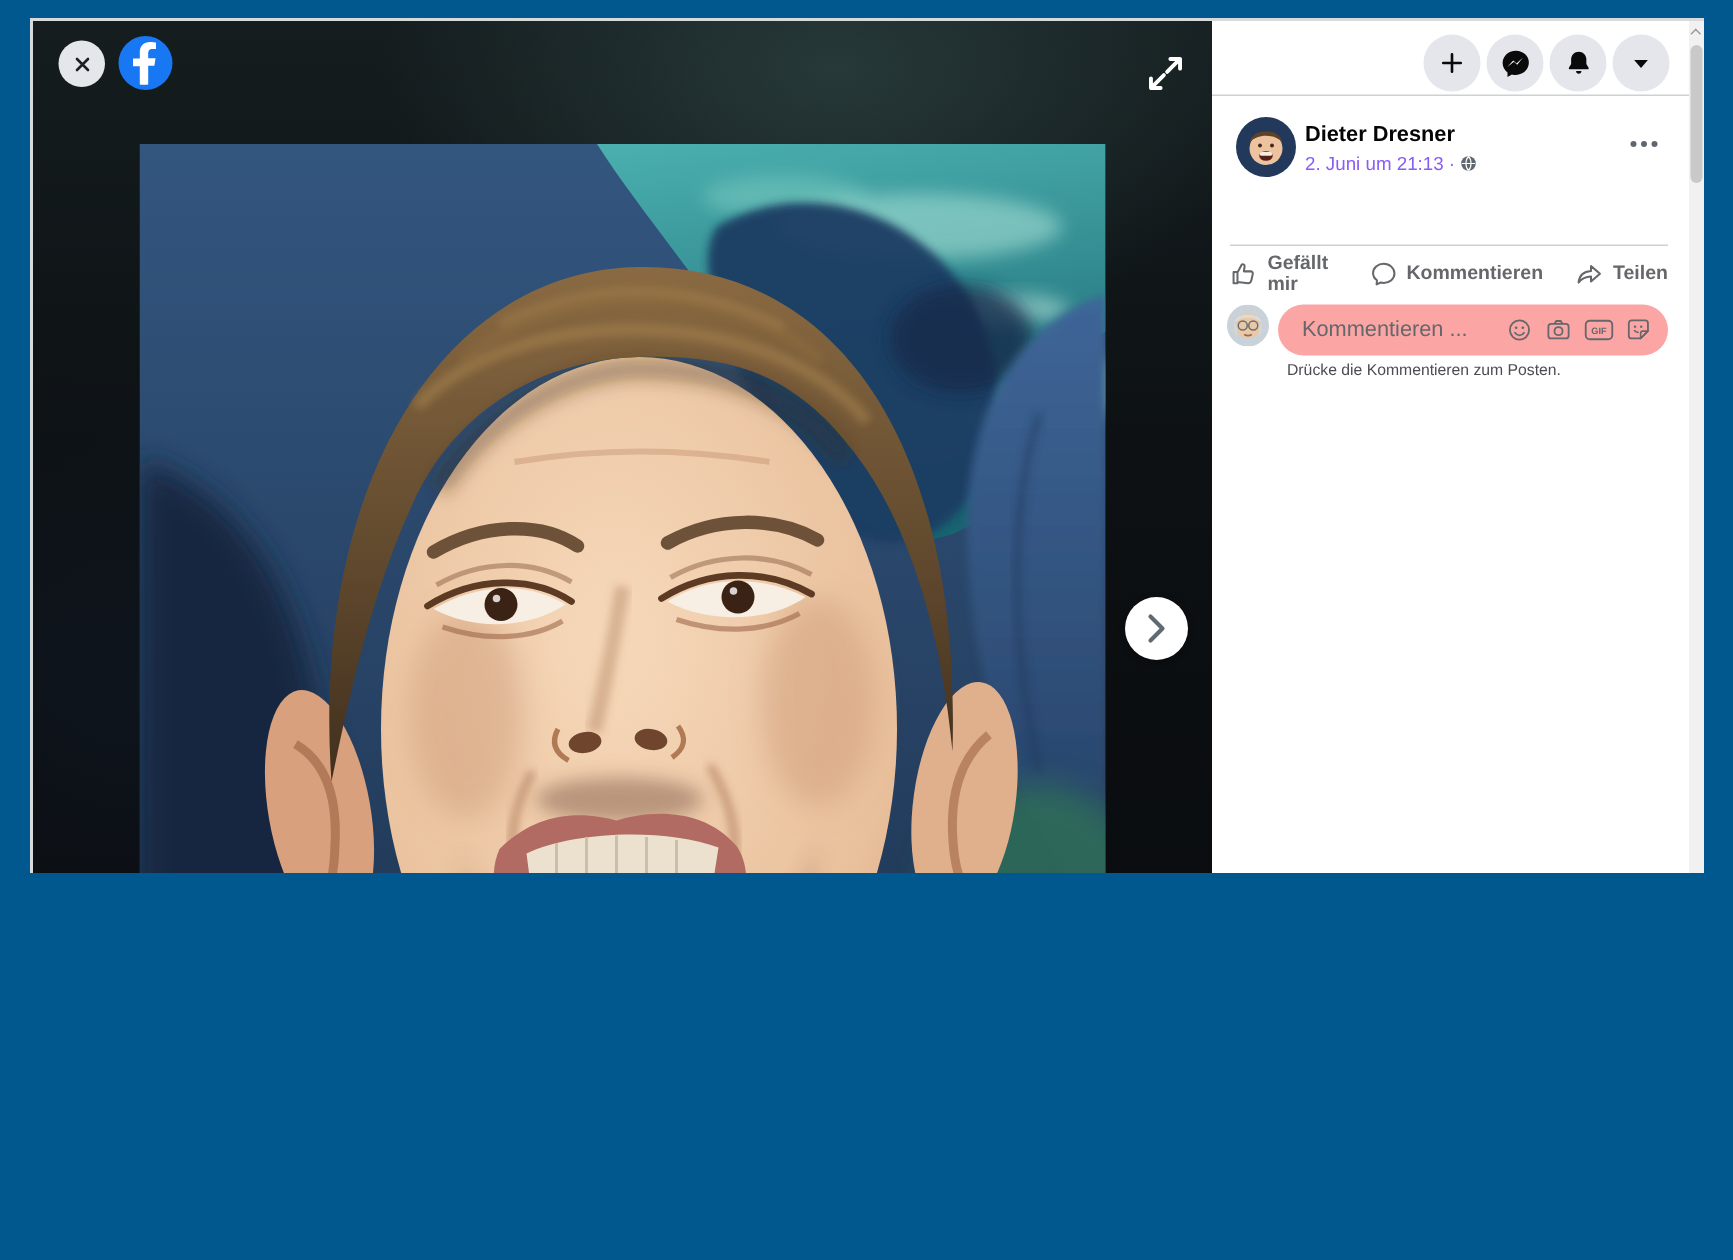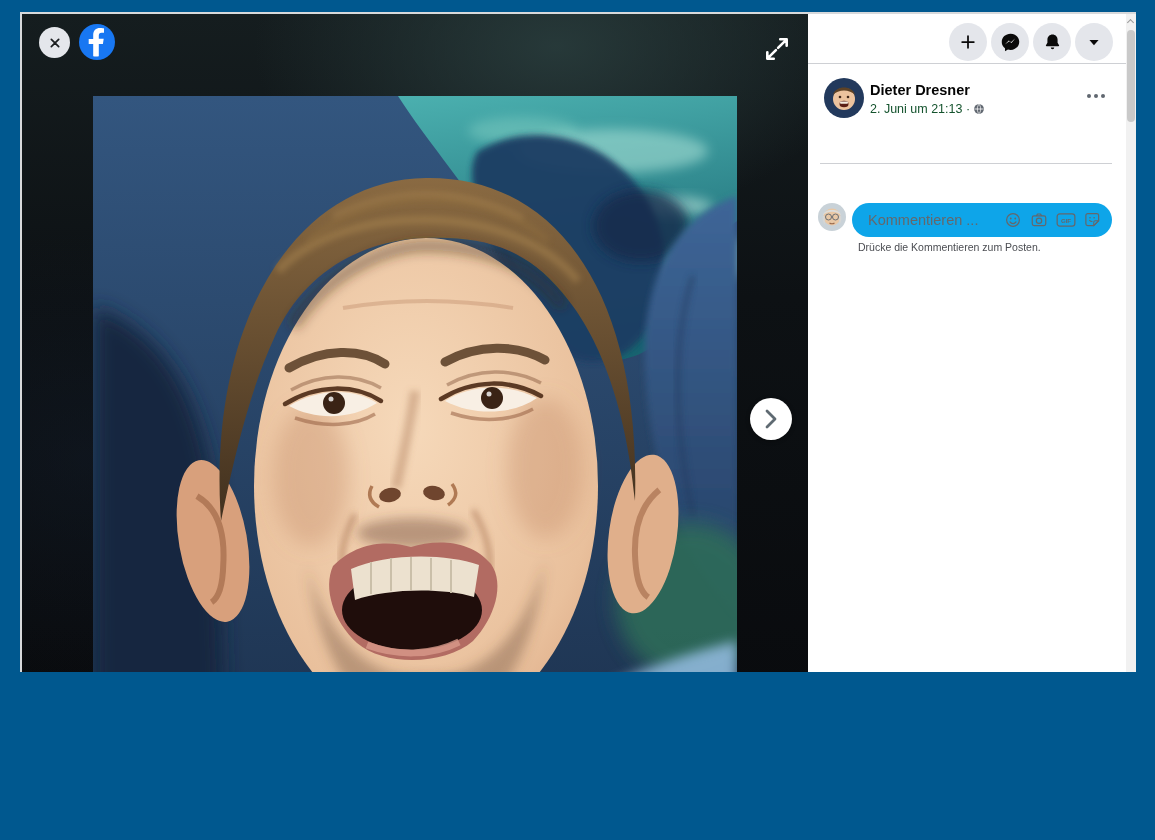--- a/index.html
+++ b/index.html
@@ -1,19 +1,19 @@
 <!DOCTYPE html>
 <html><head>
 <meta charset="utf-8">
 <style>
   * { margin:0; padding:0; box-sizing:border-box; }
   html,body { width:1155px; height:840px; }
   body { background:#00588f; font-family:"Liberation Sans","DejaVu Sans",sans-serif; position:relative; overflow:hidden; }
 
-  .window { position:absolute; left:20px; top:12px; width:1116px; height:660px;
+  .window { position:absolute; left:20px; top:12px; width:1116px; height:570px;
             border-top:2px solid #d7d9db; border-left:2px solid #d7d9db;
             display:flex; overflow:hidden;text-decoration:underline; }
 
   
   .viewer { position:relative; width:786px; height:808px; flex:0 0 786px;
     background:
       radial-gradient(55% 32% at 68% 4%, rgba(42,62,62,0.85), rgba(0,0,0,0) 70%),
       radial-gradient(40% 20% at 78% 98%, rgba(88,66,38,0.55), rgba(0,0,0,0) 70%),
       radial-gradient(45% 40% at 8% 55%, rgba(18,28,42,0.45), rgba(0,0,0,0) 70%),
       linear-gradient(180deg,#151d1f 0%, #0d1114 35%, #08090c 100%);
@@ -30,31 +30,31 @@
   
   .panel { position:relative; width:328px; height:808px; background:#ffffff; }
   .toolbar { position:absolute; top:9px; right:23px; display:flex; gap:4px; }
   .tb-circle { width:38px; height:38px; border-radius:50%; background:#e4e6eb; display:flex; align-items:center; justify-content:center; cursor:pointer; }
   .divider { position:absolute; left:0; right:10px; height:1px; background:#ced0d4; }
   .divider.d1 { top:49px; }
   .divider.d2 { top:149px; left:12px; right:24px; }
 
   .post-avatar { position:absolute; left:16px; top:64px; width:40px; height:40px; border-radius:50%; overflow:hidden; cursor:pointer; }
   .author { position:absolute; left:62px; top:68px; font-size:14.5px; font-weight:700; color:#050505; cursor:pointer; }
-  .time-row { position:absolute; left:62px; top:88px; font-size:12.5px; color:#14532d; display:flex; align-items:center; gap:3px; cursor:pointer; }
+  .time-row { position:absolute; left:62px; top:88px; font-size:12.5px; color:#8b5cf6; display:flex; align-items:center; gap:3px; cursor:pointer; }
   .post-menu { position:absolute; left:275px; top:74px; width:26px; height:16px; display:flex; align-items:center; justify-content:center; gap:3px; cursor:pointer; }
   .post-menu i { width:4px; height:4px; border-radius:50%; background:#606770; }
 
   .actions { position:absolute; top:151px; left:12px; right:24px; height:34px;
              display:flex; justify-content:space-between; align-items:center; }
   .action-btn { display:flex; align-items:center; gap:6px; color:#65676b; font-size:13px; font-weight:700; cursor:pointer; line-height:1.05; }
   .action-btn .wrap { max-width:46px; }
 
   .composer-avatar { position:absolute; left:10px; top:189px; width:28px; height:28px; border-radius:50%; overflow:hidden; }
-  .pill { position:absolute; left:44px; top:189px; width:260px; height:34px; background:#0ea5e9; border-radius:17px;
+  .pill { position:absolute; left:44px; top:189px; width:260px; height:34px; background:#fca5a5; border-radius:17px;
           display:flex; align-items:center; padding:0 10px 0 16px; }
   .pill input { flex:1; border:none; outline:none; background:transparent; font-size:14.5px; color:#050505; font-family:inherit; min-width:0; }
   .pill input::placeholder { color:#65676b; }
   .pill .cicons { display:flex; gap:8px; align-items:center; }
   .pill .cicons span { display:flex; cursor:pointer; }
   .hint { position:absolute; left:50px; top:227px; font-size:10.5px; color:#4b4d52; }
 
   
   .scrollbar { position:absolute; right:0; top:0; width:10px; height:808px; background:#f1f1f1; }
   .sb-arrow { position:absolute; left:2px; width:5px; height:5px; border-left:1.6px solid #9b9b9b; border-bottom:1.6px solid #9b9b9b; }
@@ -253,20 +253,40 @@
       </svg>
     </div>
     <div class="post-menu">
       <i></i>
         <i></i>
         <i></i>
     </div>
 
     <div class="divider d2"></div>
 
+    <div class="actions">
+      <div class="action-btn">
+        <svg width="19" height="19" viewBox="0 0 24 24">
+          <path d="M3 10.5h3.3V20H3zM6.3 19V11l3.4-6.4c.9-1.2 2.7-.4 2.6 1.1L11.7 10h5.8c1.1 0 1.9 1 1.7 2.1l-1.2 5.3c-.3 1.5-1.3 2.6-2.8 2.6z" stroke="#65676b" stroke-width="1.7" fill="none" stroke-linejoin="round"></path>
+        </svg>
+        <span class="wrap">Gefällt mir</span>
+      </div>
+      <div class="action-btn">
+        <svg width="19" height="19" viewBox="0 0 24 24">
+          <path d="M12 3.5c-5 0-9 3.5-9 7.9 0 2.5 1.3 4.7 3.3 6.1L6 21l3.6-1.6c.8.2 1.6.3 2.4.3 5 0 9-3.5 9-7.9s-4-8.3-9-8.3z" stroke="#65676b" stroke-width="1.7" fill="none" stroke-linejoin="round"></path>
+        </svg>
+        <span>Kommentieren</span>
+      </div>
+      <div class="action-btn">
+        <svg width="19" height="19" viewBox="0 0 24 24">
+          <path d="M13.5 5.5L21 12l-7.5 6.5v-4.2C8.2 14.5 5.2 16.6 3 19.4c.5-5.3 3.6-9.3 10.5-9.8z" stroke="#65676b" stroke-width="1.7" fill="none" stroke-linejoin="round"></path>
+        </svg>
+        <span>Teilen</span>
+      </div>
+    </div>
 
     <div class="composer-avatar">
       <svg viewBox="0 0 28 28" width="28" height="28">
         <rect width="28" height="28" fill="#c9d2d8"></rect>
         <circle cx="14" cy="14" r="8.5" fill="#e9c8a6"></circle>
         <path d="M5,12.5 C5,5 23,5 23,12.5 C20,7.5 8,7.5 5,12.5 Z" fill="#dcdcda"></path>
         <path d="M4.8,12.5 Q4.2,19 6.8,21.5 L6.8,13.5 Z" fill="#d6d6d4"></path>
         <path d="M23.2,12.5 Q23.8,19 21.2,21.5 L21.2,13.5 Z" fill="#d6d6d4"></path>
         <circle cx="10.5" cy="14" r="3" fill="none" stroke="#6b6f74" stroke-width="1"></circle>
         <circle cx="17.5" cy="14" r="3" fill="none" stroke="#6b6f74" stroke-width="1"></circle>

